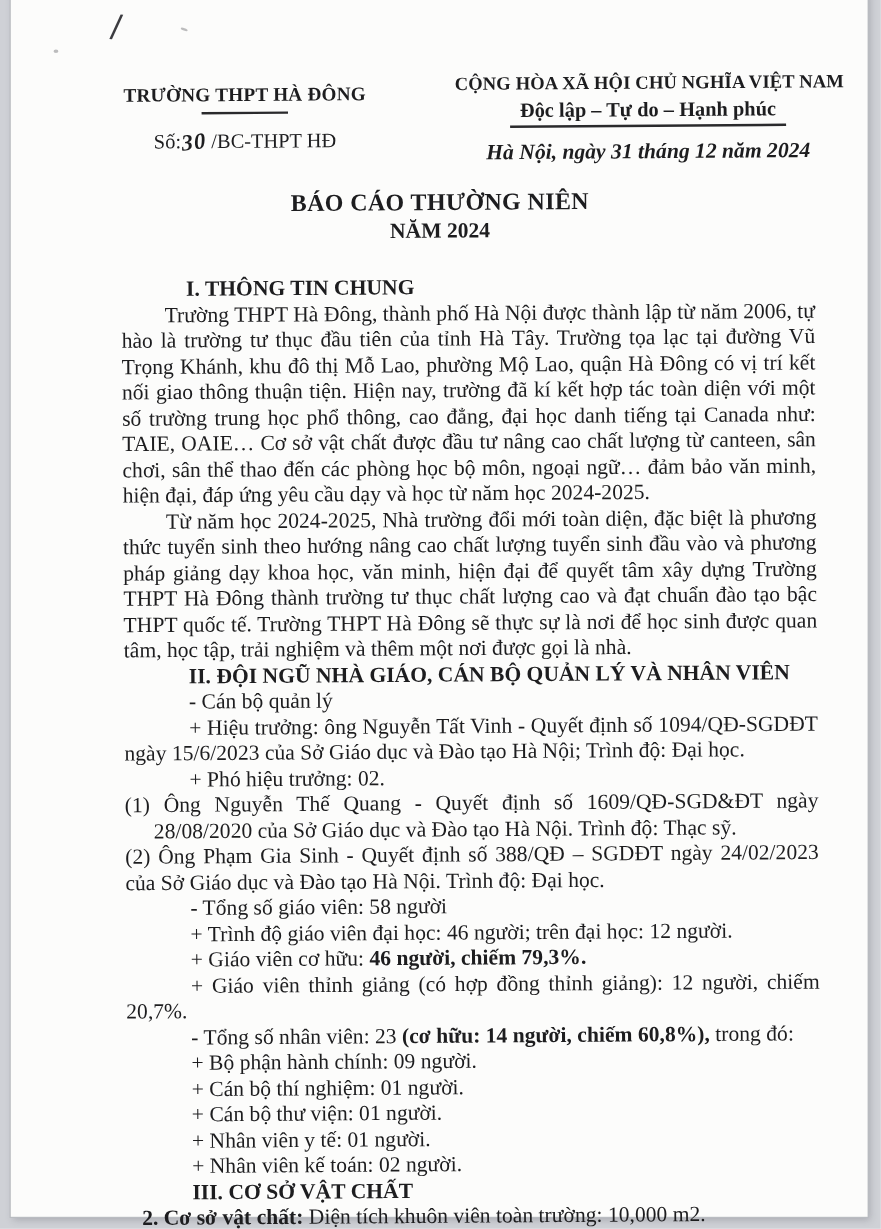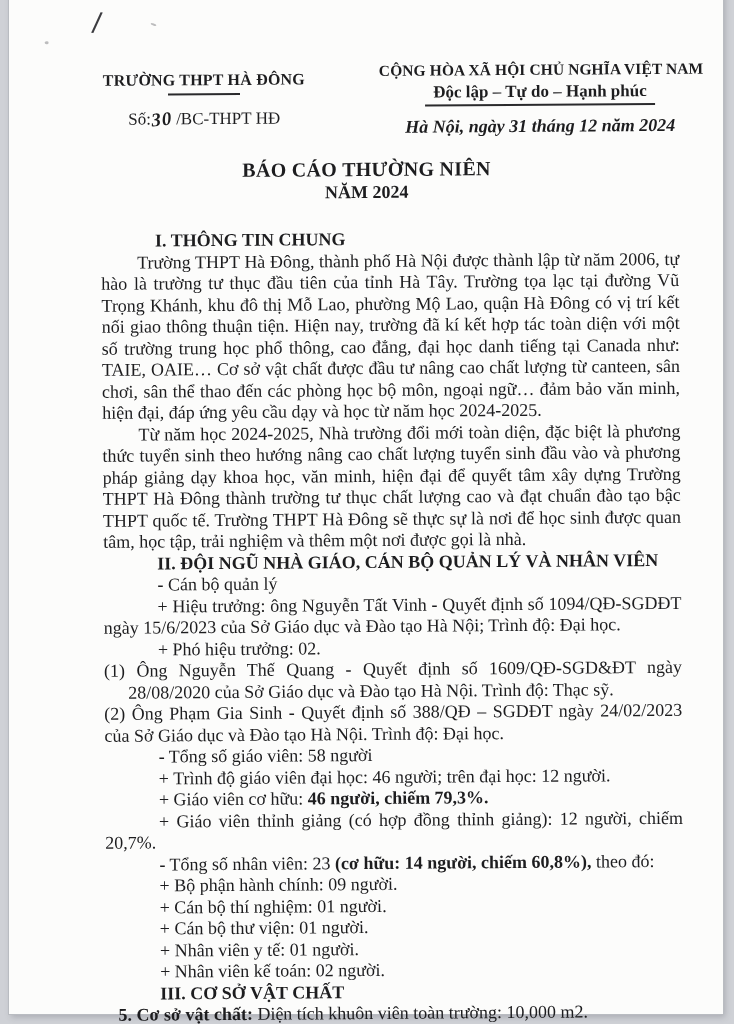--- a/index.html
+++ b/index.html
@@ -115,26 +115,26 @@
       <p class="line sec-heading">II. ĐỘI NGŨ NHÀ GIÁO, CÁN BỘ QUẢN LÝ VÀ NHÂN VIÊN</p>
       <p class="line indent1">- Cán bộ quản lý</p>
       <p class="line indent1">+ Hiệu trưởng: ông Nguyễn Tất Vinh - Quyết định số 1094/QĐ-SGDĐT ngày 15/6/2023 của Sở Giáo dục và Đào tạo Hà Nội; Trình độ: Đại học.</p>
       <p class="line indent1">+ Phó hiệu trưởng: 02.</p>
       <p class="line hang">(1) Ông Nguyễn Thế Quang - Quyết định số 1609/QĐ-SGD&amp;ĐT ngày 28/08/2020 của Sở Giáo dục và Đào tạo Hà Nội. Trình độ: Thạc sỹ.</p>
       <p class="line">(2) Ông Phạm Gia Sinh - Quyết định số 388/QĐ – SGDĐT ngày 24/02/2023 của Sở Giáo dục và Đào tạo Hà Nội. Trình độ: Đại học.</p>
       <p class="line indent1">- Tổng số giáo viên: 58 người</p>
       <p class="line indent1">+ Trình độ giáo viên đại học: 46 người; trên đại học: 12 người.</p>
       <p class="line indent1"><span>+ Giáo viên cơ hữu: </span><b>46 người, chiếm 79,3%.</b></p>
       <p class="line indent1">+ Giáo viên thỉnh giảng (có hợp đồng thỉnh giảng): 12 người, chiếm 20,7%.</p>
-      <p class="line indent1"><span>- Tổng số nhân viên: 23 </span><b>(cơ hữu: 14 người, chiếm 60,8%),</b><span> theo đó:</span></p>
+      <p class="line indent1"><span>- Tổng số nhân viên: 23 </span><b>(cơ hữu: 14 người, chiếm 60,8%),</b><span> trong đó:</span></p>
       <p class="line indent1">+ Bộ phận hành chính: 09 người.</p>
       <p class="line indent1">+ Cán bộ thí nghiệm: 01 người.</p>
       <p class="line indent1">+ Cán bộ thư viện: 01 người.</p>
       <p class="line indent1">+ Nhân viên y tế: 01 người.</p>
       <p class="line indent1">+ Nhân viên kế toán: 02 người.</p>
 
       <p class="line sec-heading">III. CƠ SỞ VẬT CHẤT</p>
-      <p class="line sec3-item"><b>5. Cơ sở vật chất:</b><span> Diện tích khuôn viên toàn trường: 10,000 m2.</span></p>
+      <p class="line sec3-item"><b>2. Cơ sở vật chất:</b><span> Diện tích khuôn viên toàn trường: 10,000 m2.</span></p>
       <p class="line sec3-item"></p>
     </div>
 
   </div>
 </div>
 
 </body></html>

